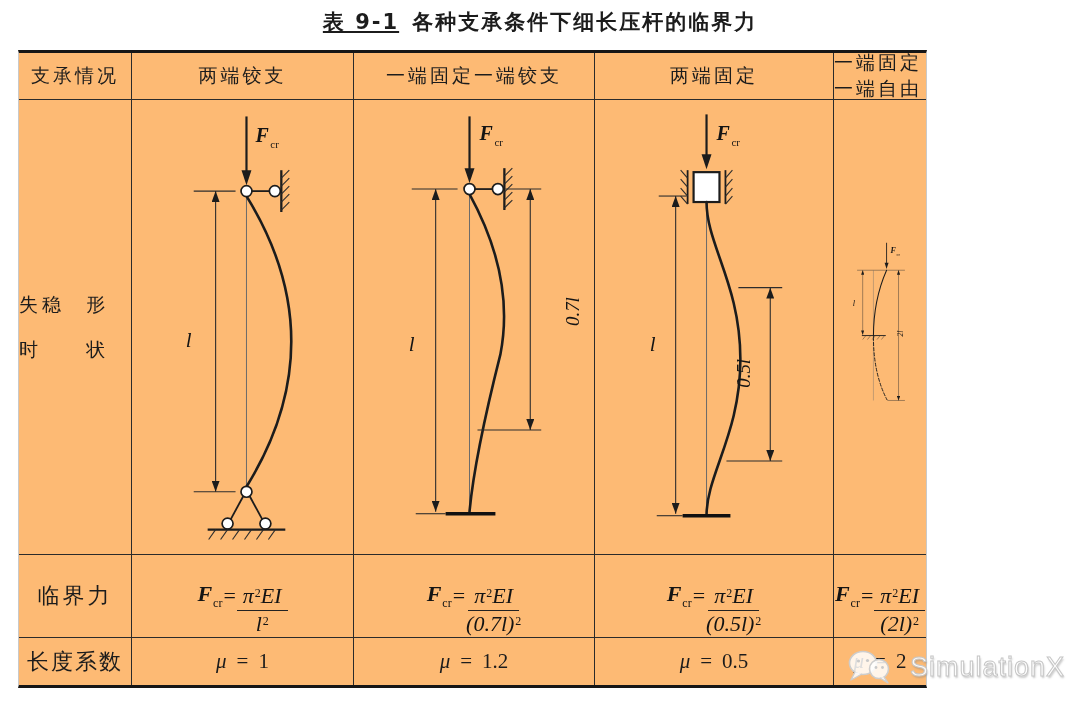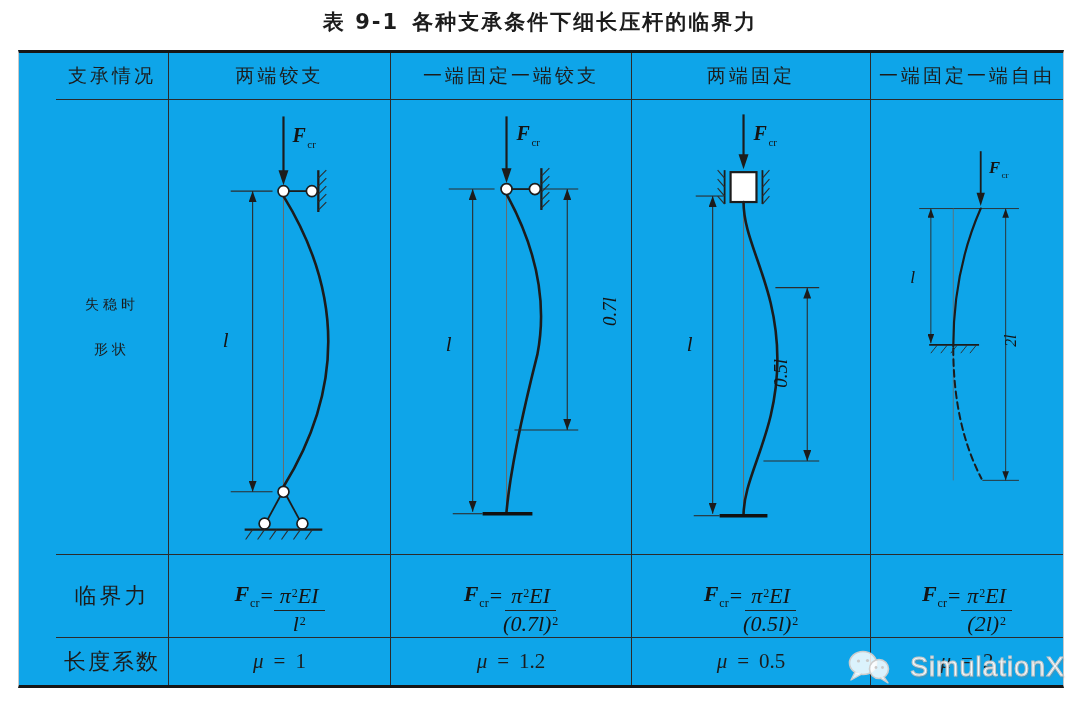--- a/index.html
+++ b/index.html
@@ -1,31 +1,31 @@
 <!DOCTYPE html>
 <html><head>
 <meta charset="utf-8">
 <style>
   html,body{margin:0;padding:0;background:#fff;}
   .page{position:relative;width:1080px;height:705px;background:#ffffff;overflow:hidden;
         font-family:"DejaVu Sans","Liberation Sans",sans-serif;color:#1c1c1c;}
   .title{position:absolute;top:8px;left:0;width:100%;text-align:center;
          font-size:21px;font-weight:bold;letter-spacing:2px;}
-  .title .tp{margin-right:13px;}
-  .tbl{position:absolute;left:18px;top:50px;width:1046px;height:638px;box-sizing:border-box;
+  .title .tp{margin-right:13px;text-decoration:underline;}
+  .tbl{position:absolute;left:18px;top:50px;width:909px;height:638px;box-sizing:border-box;
        display:grid;grid-template-columns:113px 222px 241px 239px 1fr;
        grid-template-rows:47px 455px 83px 1fr;
        border-top:3px solid #161616;border-bottom:3px solid #161616;
-       border-left:1px solid #c9c9c9;border-right:1px solid #c9c9c9;background:#0ea5e9;padding-left:37px;}
+       border-left:1px solid #c9c9c9;border-right:1px solid #c9c9c9;background:#fdba74;}
   .c{border-right:1px solid #2b2b2b;border-bottom:1px solid #2b2b2b;
      display:flex;align-items:center;justify-content:center;box-sizing:border-box;overflow:hidden;}
   .no-r{border-right:none;} .no-b{border-bottom:none;}
   .hcell{font-size:19px;letter-spacing:3px;}
   .lcell{font-size:22px;letter-spacing:3px;}
-  .shape-label{flex-direction:column;line-height:45px;font-size:14px;letter-spacing:4px;}
+  .shape-label{flex-direction:row;line-height:45px;font-size:19px;letter-spacing:4px;}
   .dcell{align-items:stretch;justify-content:center;padding:0;}
   .dcell svg{display:block;width:100%;height:100%;}
   
   .fwrap{font-family:"Liberation Serif","DejaVu Serif",serif;font-size:22px;
          display:flex;align-items:center;gap:1px;color:#141414;}
   .fF{font-style:italic;font-weight:bold;}
   .fsub{font-size:12px;font-style:normal;margin-left:1px;}
   .feq{font-style:normal;}
   .frac{display:inline-flex;flex-direction:column;align-items:center;line-height:1.12;margin-top:28px;}
   .frac .num{border-bottom:1.5px solid #222;padding:0 6px 1px;font-style:italic;}

